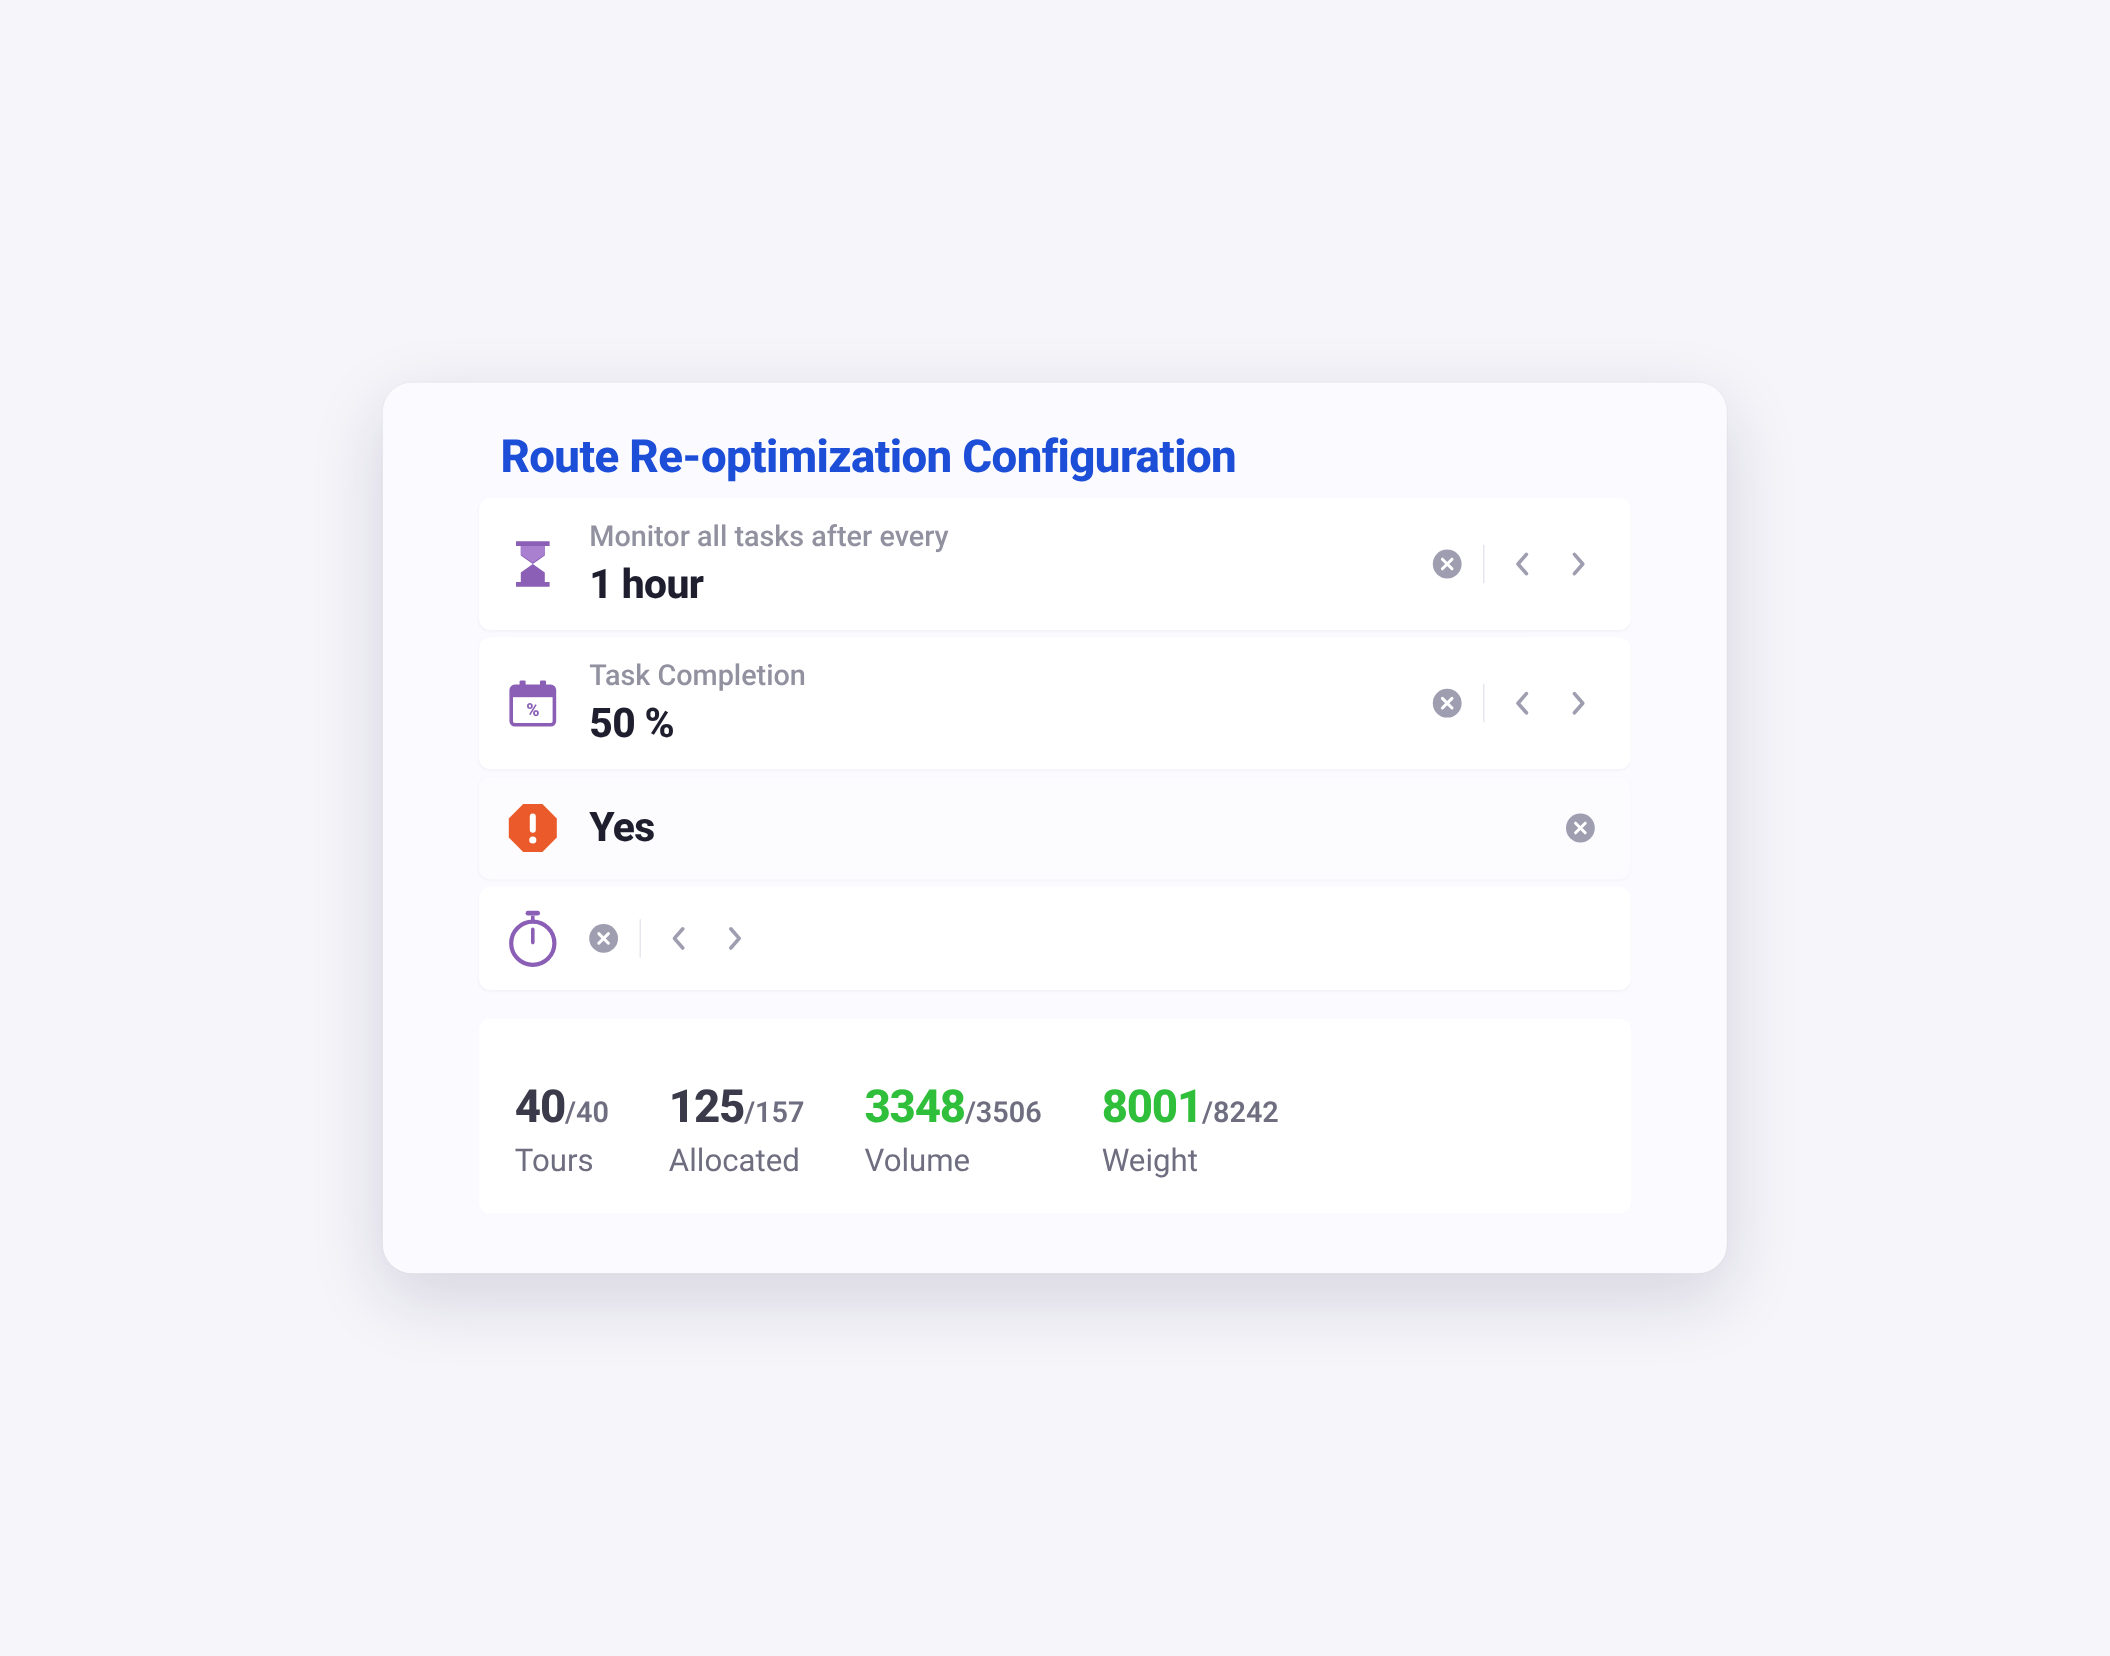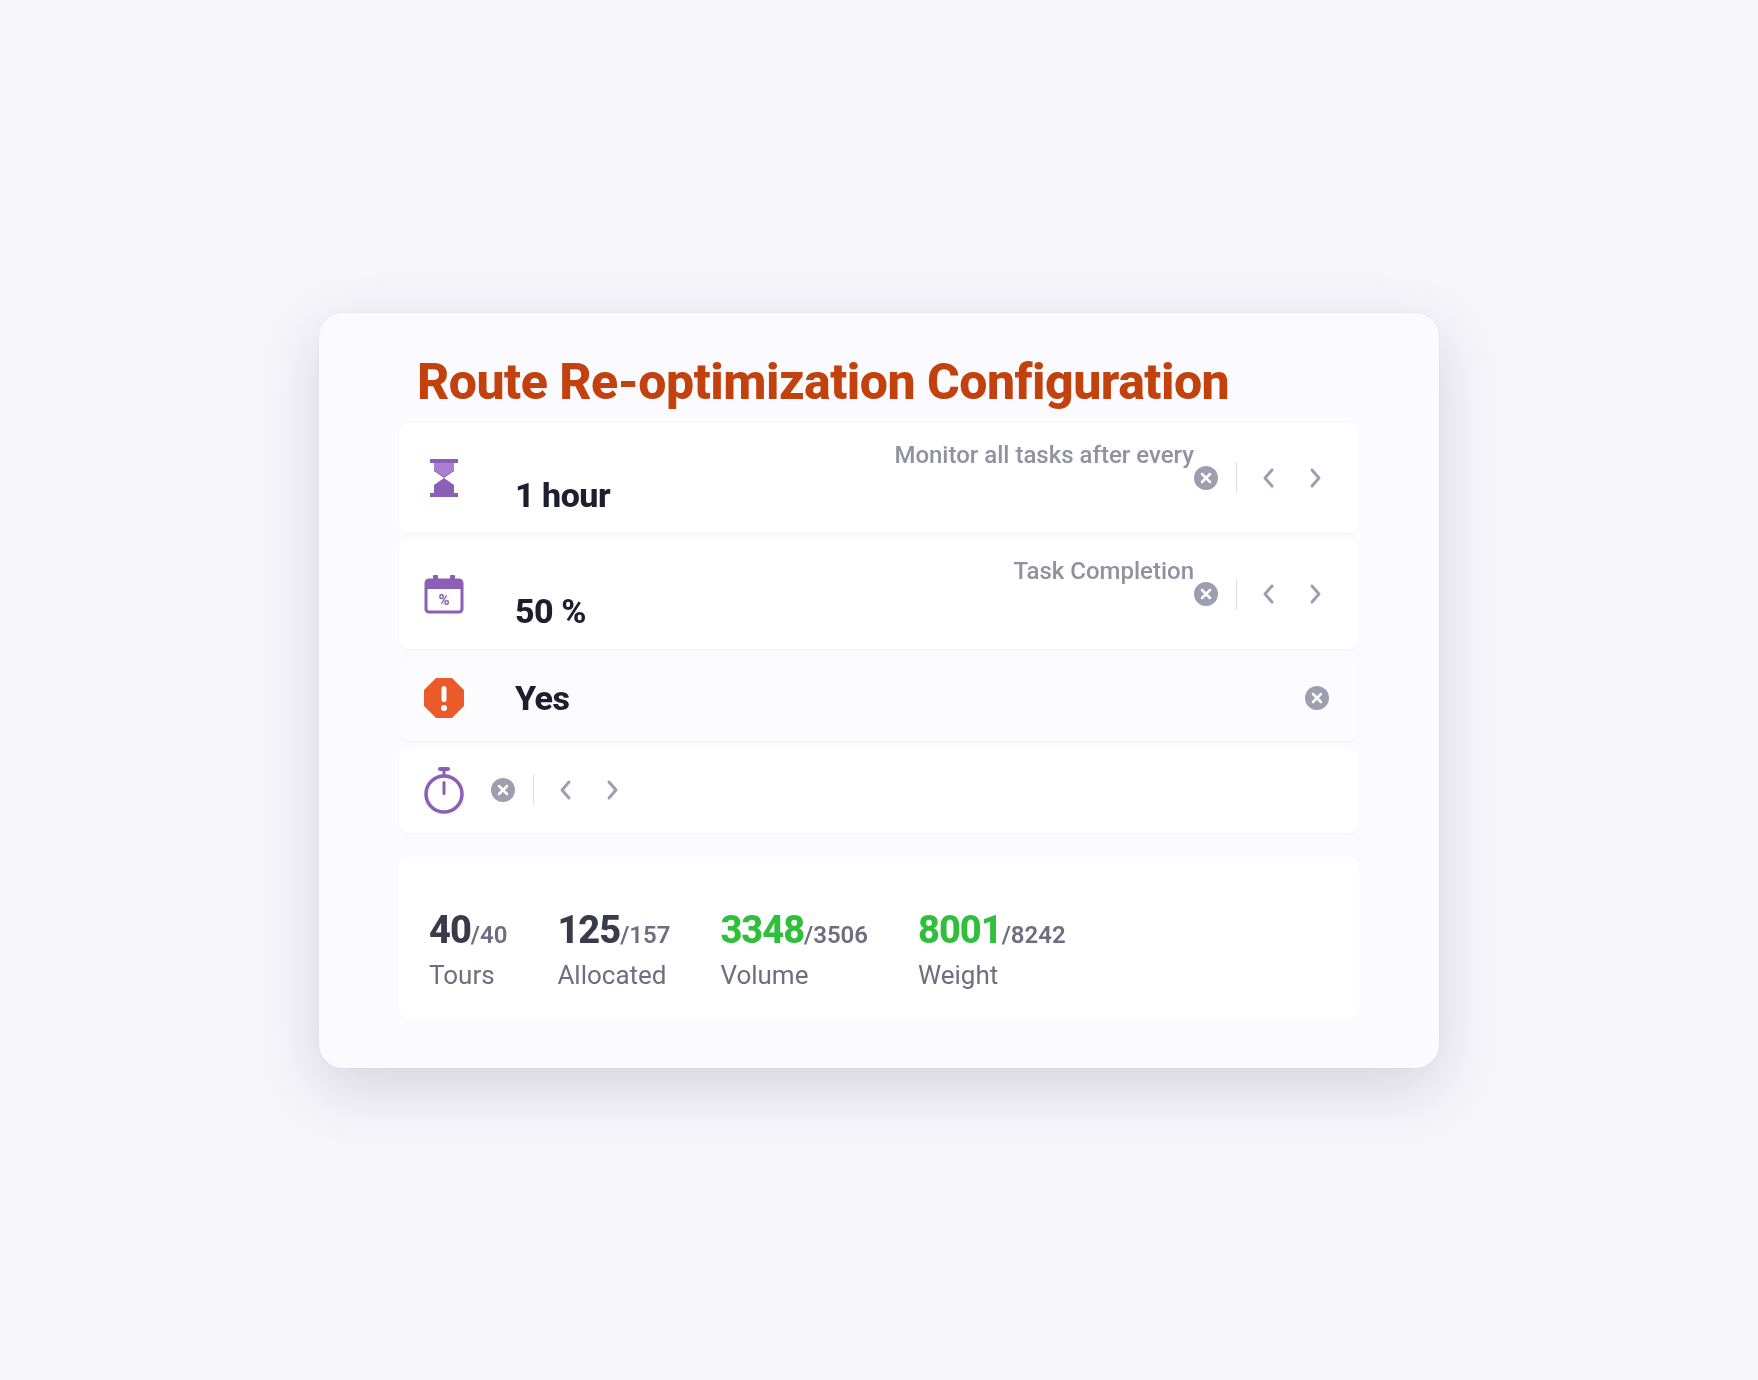--- a/index.html
+++ b/index.html
@@ -13,23 +13,23 @@
       padding: 40px;
     }
     .card {
       background: #fafaff;
       border-radius: 24px;
       box-shadow: 0 20px 60px rgba(40, 30, 70, 0.15), 0 0 0 1px rgba(0,0,0,0.02);
       width: 1120px;
       padding: 40px 80px 50px 80px;
     }
     .title {
-      font-size: 50px;
+      font-size: 38px;
       font-weight: 800;
-      color: #c2410c;
+      color: #1d4ed8;
       margin-bottom: 12px;
       letter-spacing: -0.5px;
       padding-left: 18px;
     }
     .config-list {
       display: flex;
       flex-direction: column;
     }
     .config-row {
       display: flex;
@@ -53,28 +53,26 @@
       margin-right: 22px;
     }
     .row-text {
       flex: 1;
     }
     .row-label {
       color: #9191a0;
       font-size: 24px;
       font-weight: 500;
       margin-bottom: 6px;
-      text-align: right;
     }
     .row-value {
       color: #1e1e2e;
       font-size: 34px;
       font-weight: 800;
       letter-spacing: -0.5px;
-      margin-left: 24px;
     }
     .row-controls {
       display: flex;
       align-items: center;
       gap: 18px;
     }
     .ctrl-btn {
       width: 28px;
       height: 28px;
       display: flex;

